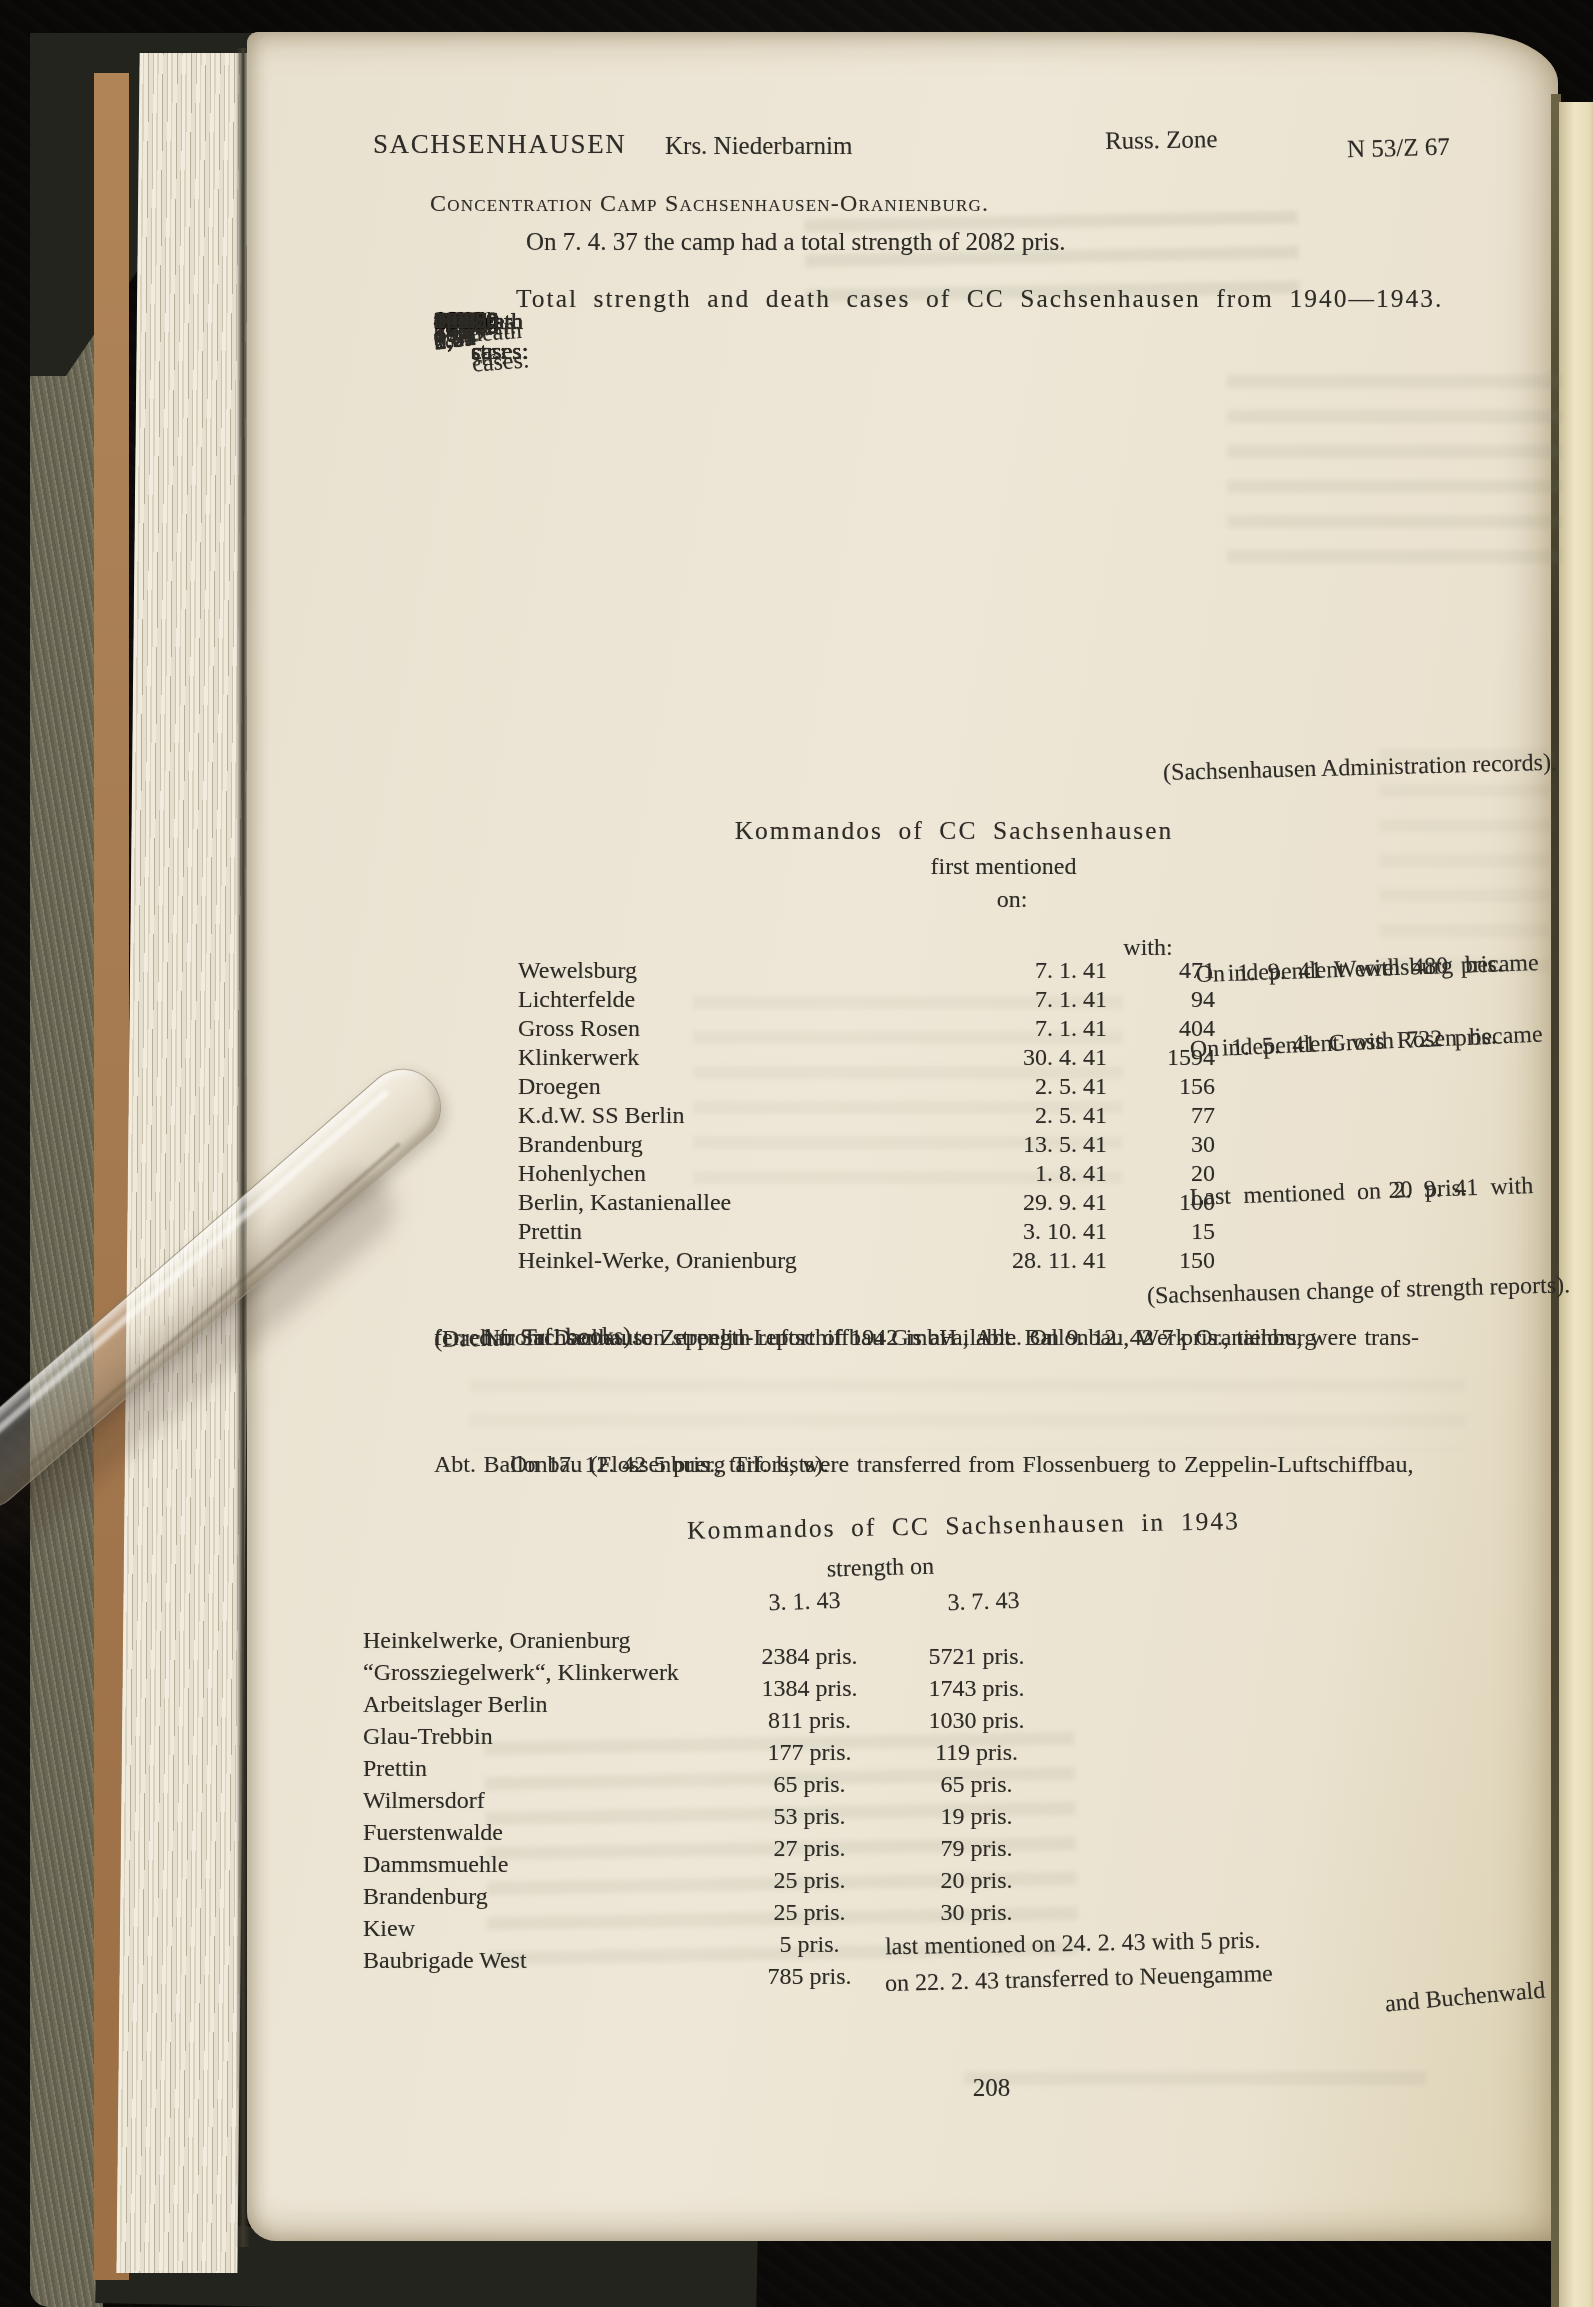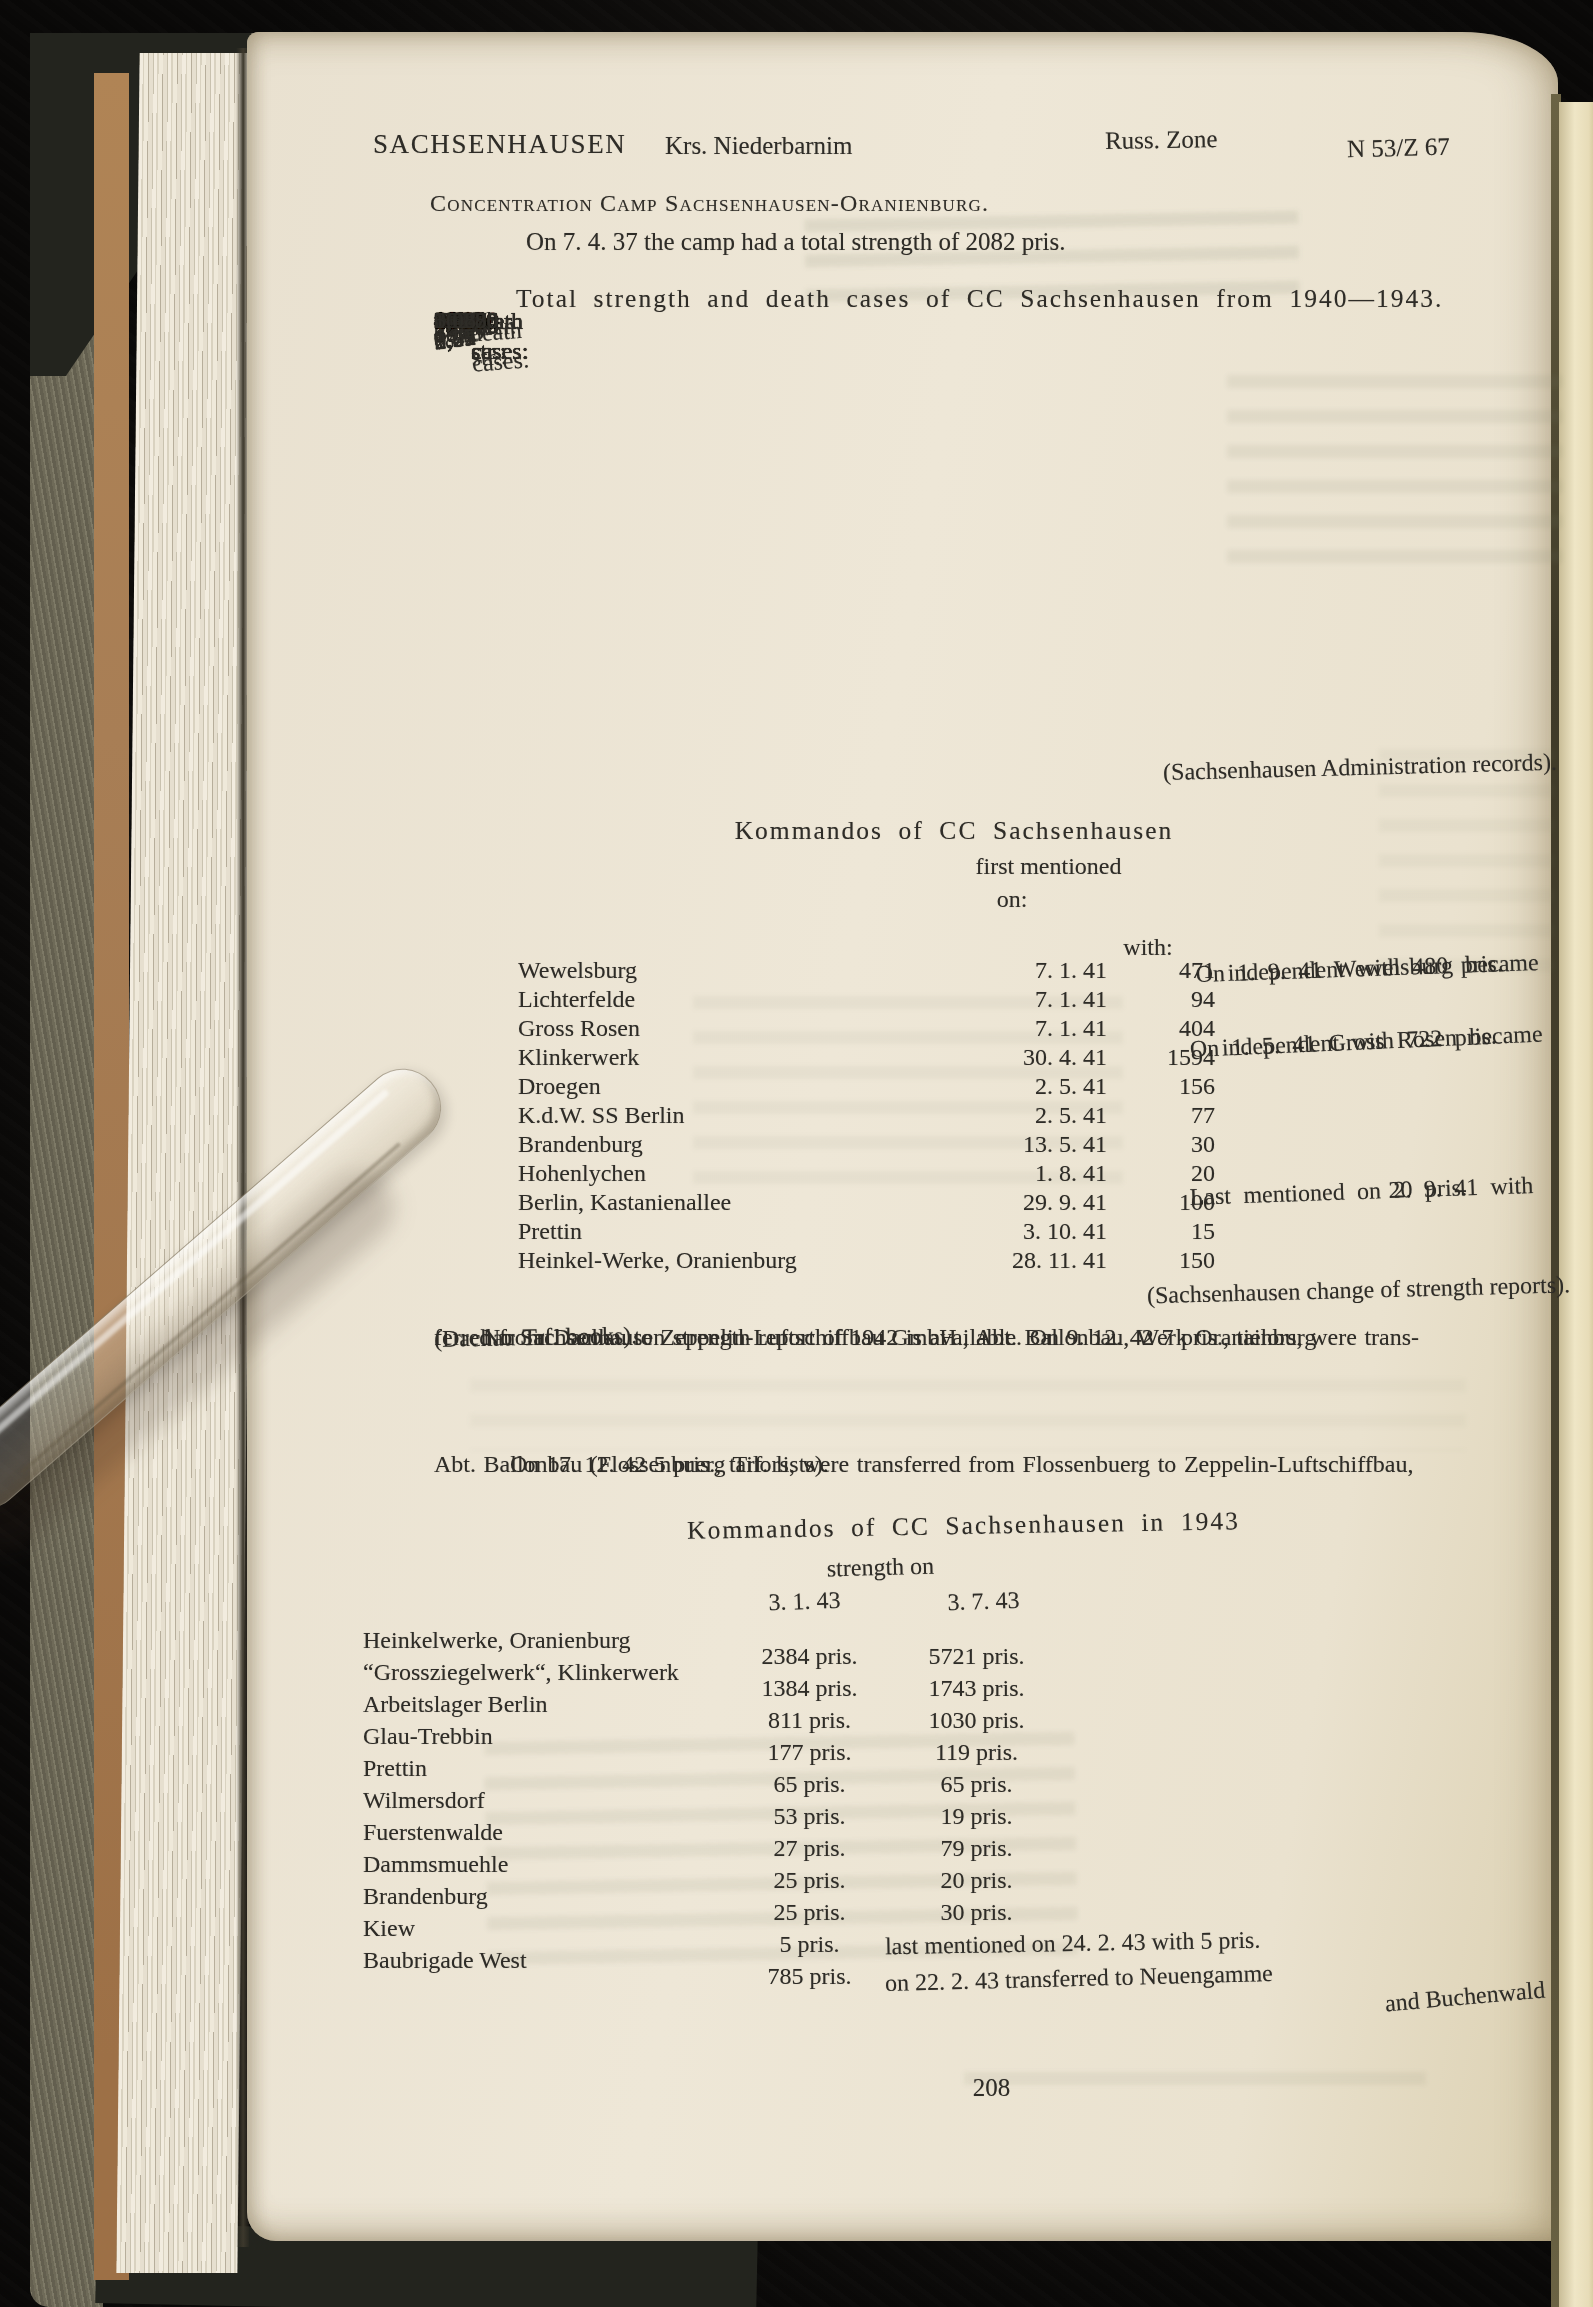--- a/index.html
+++ b/index.html
@@ -667,21 +667,21 @@
             <td>
               <span class="t3"></span>
             </td>
           </tr>
         </tbody>
     </table>
 
     <div class="t fs30 right" style="left:908px;top:722px;width:402px;transform:rotate(-1.5deg);">(Sachsenhausen Administration records).</div>
 
     <div class="t fs32 sp center" style="left:388px;top:784px;width:638px;">Kommandos of CC Sachsenhausen</div>
-    <div class="t fs30 center" style="left:682px;top:821px;width:239px;">first mentioned</div>
+    <div class="t fs30 center" style="left:637px;top:821px;width:239px;">first mentioned</div>
     <div class="t fs30 center" style="left:733px;top:854px;width:64px;">on:</div>
     <div class="t fs30 center" style="left:861px;top:902px;width:80px;">with:</div>
 
     <div class="k41">
         <div class="krow">
           <span class="kname">Wewelsburg</span>
           <span class="kdate">7. 1. 41</span>
           <span class="kcount">471</span>
         </div>
         <div class="krow">

